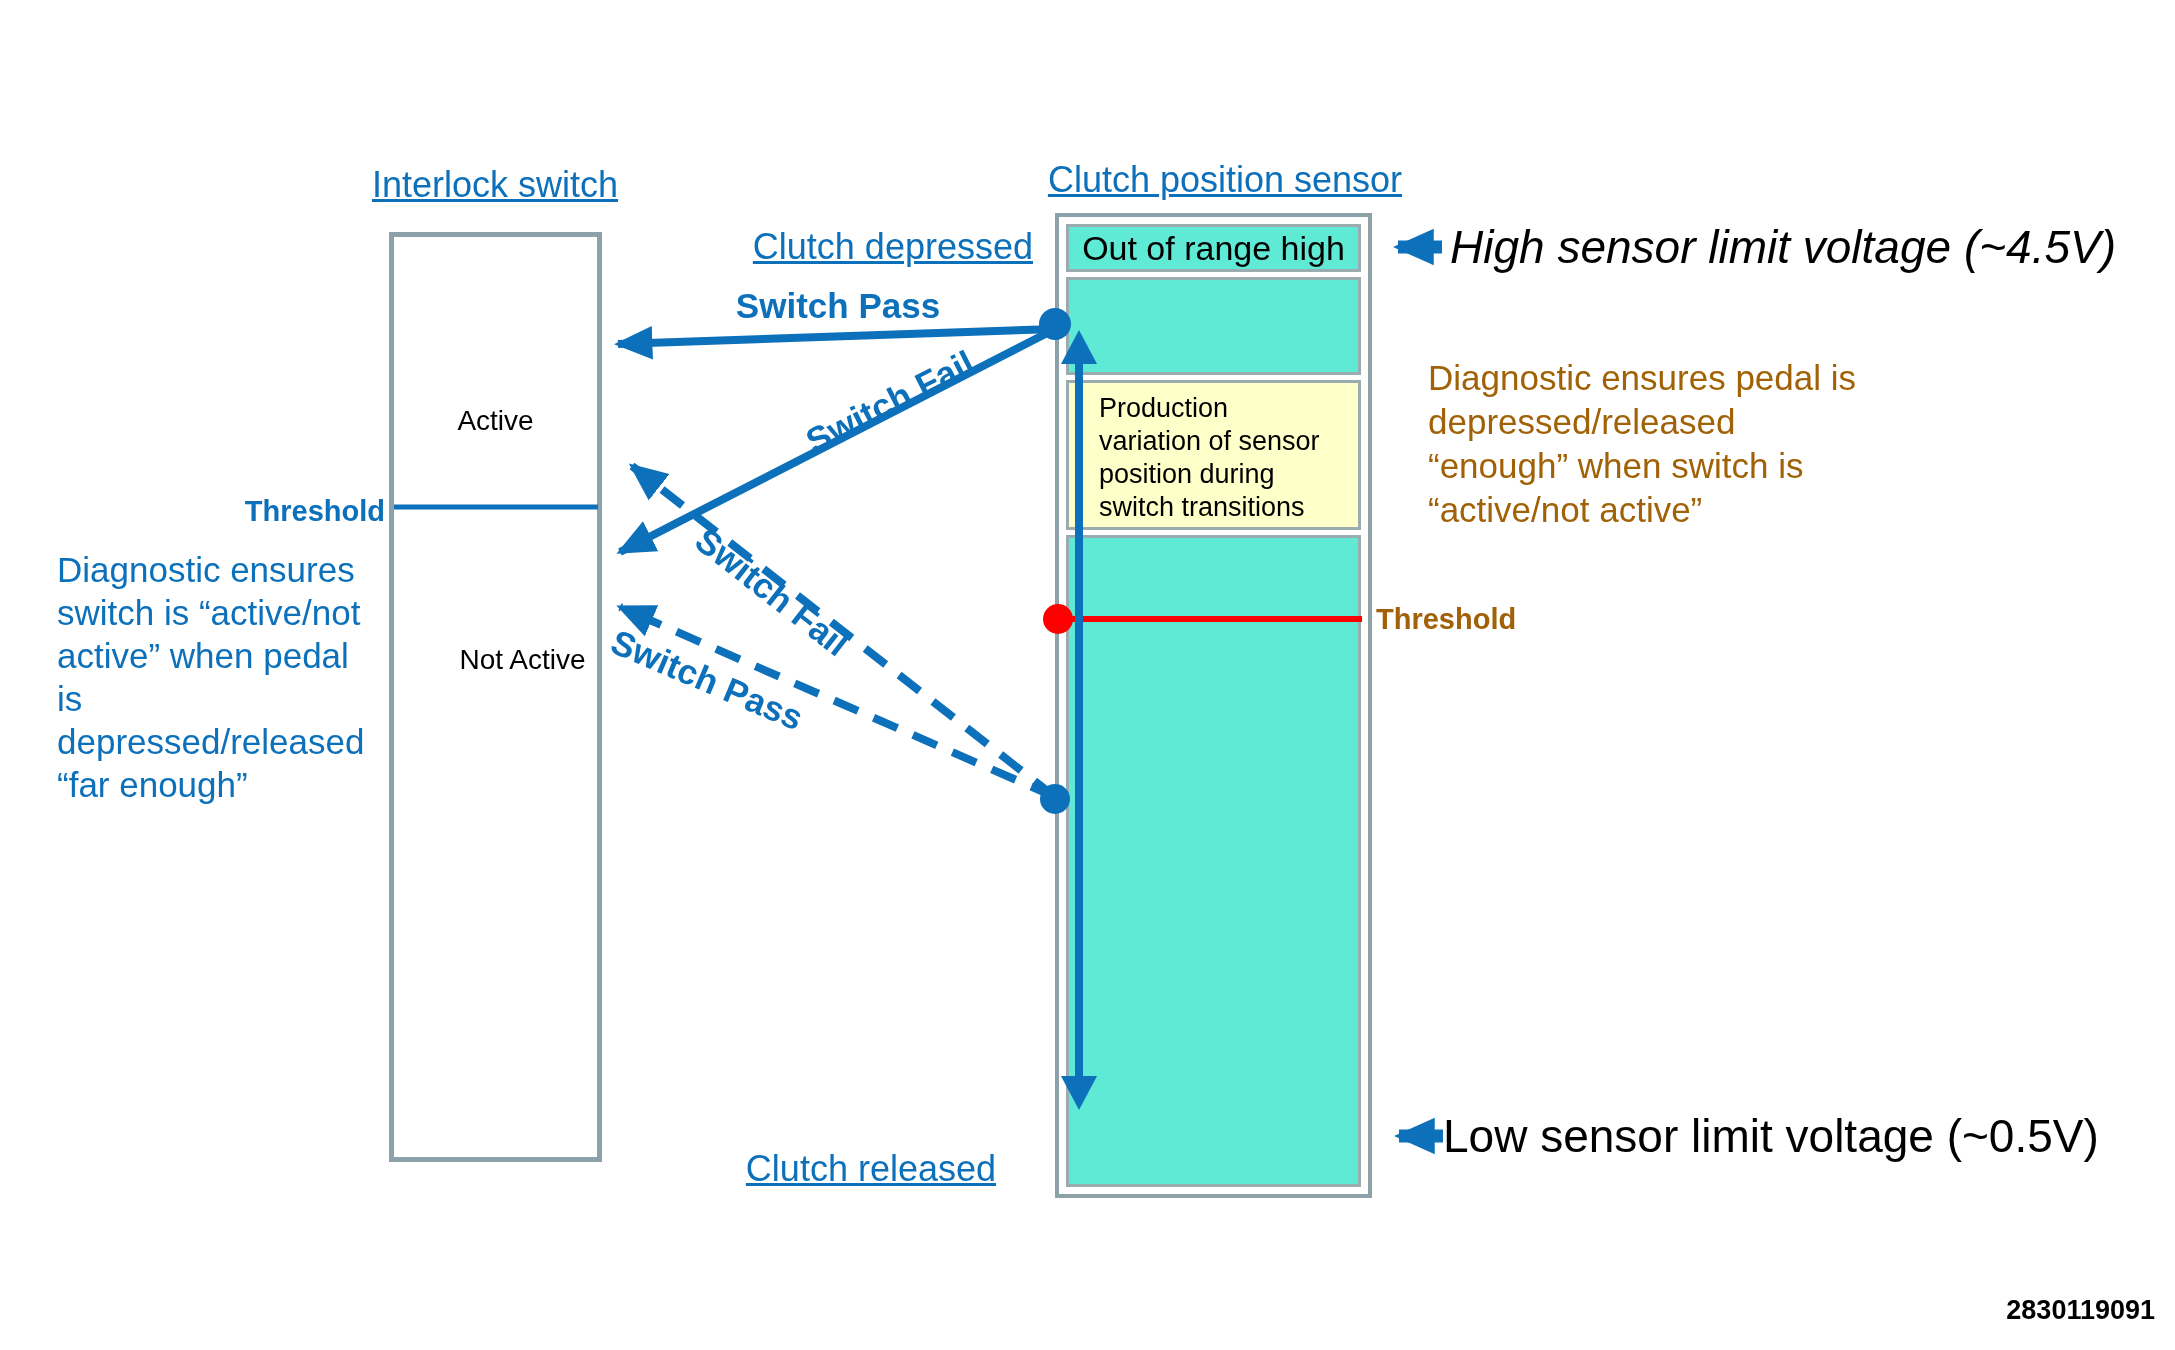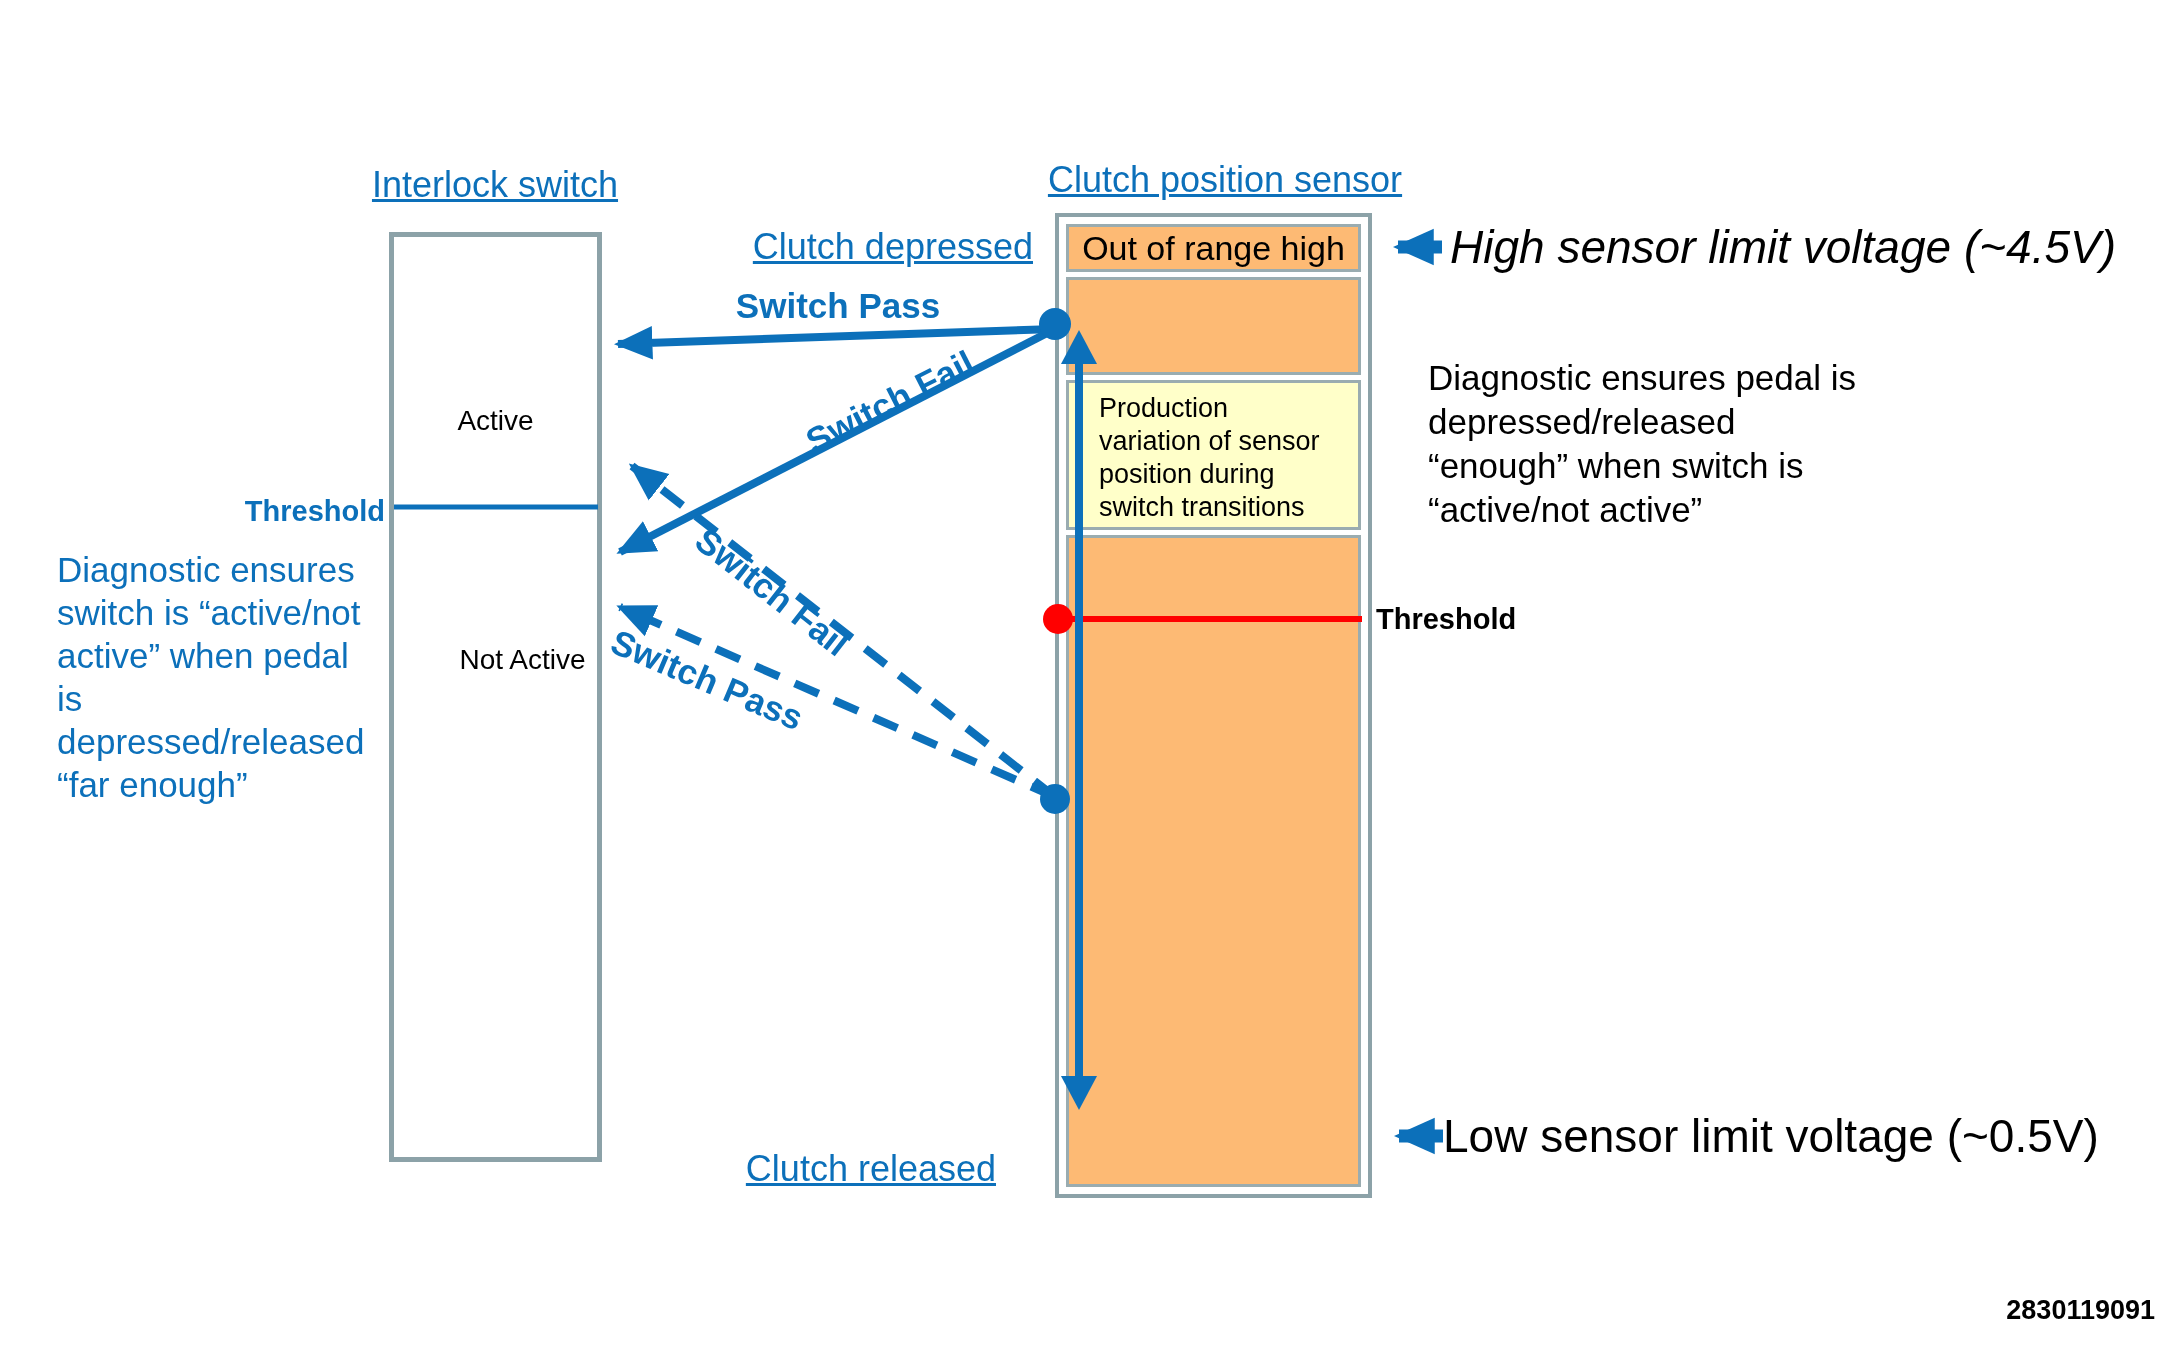--- a/index.html
+++ b/index.html
@@ -4,21 +4,21 @@
 <style>
   html,body{margin:0;padding:0;}
   body{
     width:2175px;height:1350px;position:relative;overflow:hidden;
     background:#ffffff;
     font-family:"Liberation Sans", sans-serif;
     color:#000;
   }
   .abs{position:absolute;}
   .blue{color:#0C70BA;}
-  .red{color:#000000;}
+  .red{color:#a16207;}
   .title{font-size:36px;line-height:54px;white-space:nowrap;text-decoration:underline;}
   .limit{font-size:46px;line-height:56px;white-space:nowrap;color:#000;}
   .arrowlabel{font-size:35px;font-weight:bold;line-height:40px;white-space:nowrap;color:#0C70BA;}
   .thrlabel{font-size:29px;font-weight:bold;line-height:34px;white-space:nowrap;}
   .note{font-size:35px;line-height:43px;white-space:pre-line;}
   .center{text-align:center;}
   .right{text-align:right;}
 
   
   #interlock-box{
@@ -26,21 +26,21 @@
     border:5px solid #8CA2A8;box-sizing:border-box;background:#fff;
   }
   .state-label{font-size:28px;line-height:42px;width:213px;text-align:center;color:#000;}
 
   
   #sensor-box{
     left:1055px;top:213px;width:317px;height:985px;
     border:4px solid #8CA2A8;box-sizing:border-box;background:#fff;
     padding:7px;display:flex;flex-direction:column;gap:5px;
   }
-  .cell{box-sizing:border-box;border:3px solid #9AACB0;background:#fdba74;flex:none;}
+  .cell{box-sizing:border-box;border:3px solid #9AACB0;background:#5eead4;flex:none;}
   .cell-text{display:flex;align-items:center;justify-content:center;font-size:34px;color:#000;white-space:nowrap;}
   #cell-high{height:48px;}
   #cell-gap1{height:98px;}
   #cell-yellow{height:150px;background:#FFFFC9;}
   #cell-main{flex:1 1 auto;}
   #cell-low{height:64px;}
   #production-note{
     left:1099px;top:392px;width:260px;
     font-size:27px;line-height:33px;white-space:pre-line;color:#000;
   }

